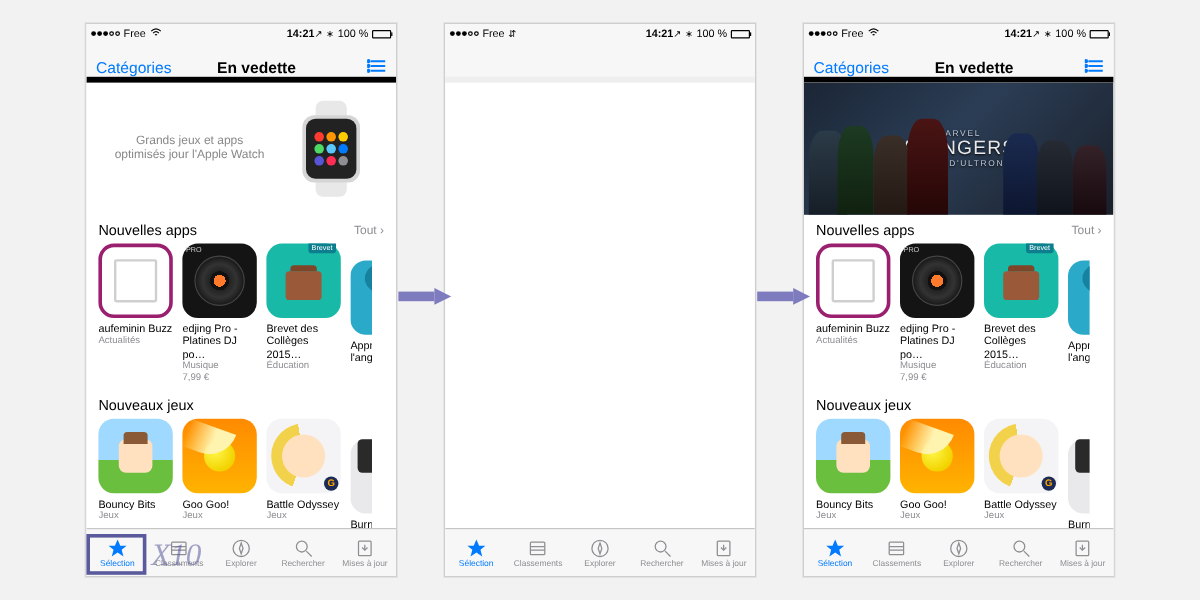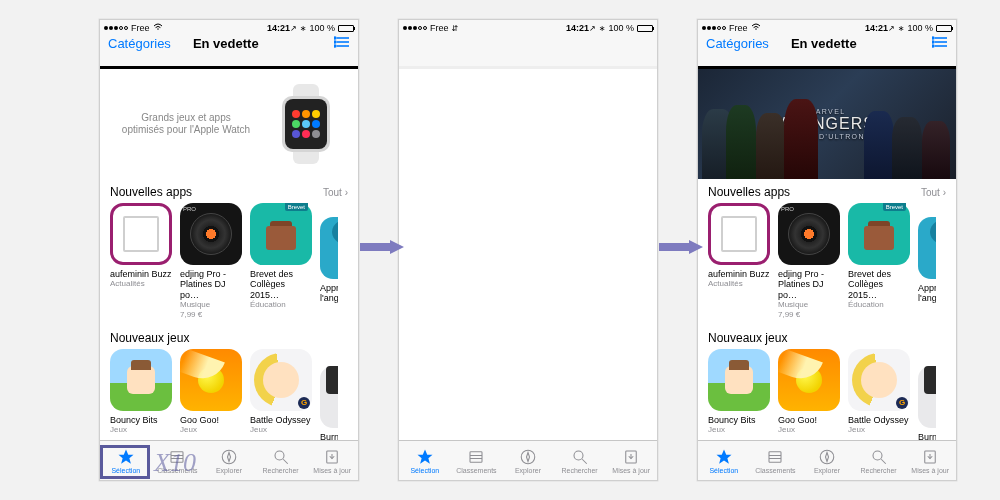--- a/index.html
+++ b/index.html
@@ -4,21 +4,21 @@
 <style>
   * { box-sizing: border-box; margin: 0; padding: 0; }
   body {
     font-family: -apple-system, "Helvetica Neue", Helvetica, Arial, sans-serif;
     background: #f2f2f2;
     width: 1000px;
     height: 500px;
     overflow: hidden;
     position: relative;
   }
-  .stage { position: relative; width: 956px; height: 500px; margin-left: 28px; }
+  .stage { position: relative; width: 956px; height: 500px; }
   .phone {
     position: absolute;
     width: 260px;
     height: 462px;
     top: 19px;
     background: #fff;
     border: 1px solid #cfcfcf;
     overflow: hidden;
     display: flex;
     flex-direction: column;
@@ -47,25 +47,26 @@
   .wifi { font-size:8px; }
   .batt { width:16px; height:7px; border:0.7px solid #000; border-radius:1px; position:relative; }
   .batt::after { content:""; position:absolute; right:-2px; top:1.5px; width:1.3px; height:3px; background:#000; }
   .batt .fill { background:#000; width:93%; height:100%; }
   .loc { font-size:8px; }
 
   
   .navbar {
     height: 33px;
     display:flex;
-    align-items:flex-start;
+    align-items:flex-end;
     padding: 0 8px;
-    border-bottom: 3px solid #000000;
+    border-bottom: 5px solid #000000;
     background:#f7f7f7;
     font-size: 13px;
+    gap: 16px;
   }
   .navbar .back { color:#007aff; font-size:13px; }
   .navbar .title { flex:1; text-align:left; font-weight:600; color:#000; font-size:13px; padding-left: 22px;}
   .navbar .list-icon svg { stroke:#007aff; }
   .navbar.blank { border-bottom-color:#eee; }
 
   
   .content { flex:1; overflow:hidden; background:#fff; position:relative; }
   .banner { height:110px; background:#fff; display:flex; align-items:center; justify-content:center; position:relative; }
   .banner-watch { display:flex; align-items:center; gap:26px; padding:8px; }
@@ -209,21 +210,21 @@
             <circle cx="1" cy="10" r="1" fill="#007aff"></circle>
           </svg>
       </span>
     </div>
 
     <div class="content">
       <div class="banner">
         <div class="banner-watch">
           <div class="txt">
             <div>Grands jeux et apps</div>
-            <div>optimisés pour l'Apple Watch</div>
+            <div>optimisés jour l'Apple Watch</div>
           </div>
           <div class="watch-body">
             <div class="watch-strap"></div>
             <div class="watch-case">
                 <div class="watch-screen">
               <span class="a" style="background:#ff3b30"></span>
                   <span class="a" style="background:#ff9500"></span>
                   <span class="a" style="background:#ffcc00"></span>
               <span class="a" style="background:#4cd964"></span>
                   <span class="a" style="background:#5ac8fa"></span>

